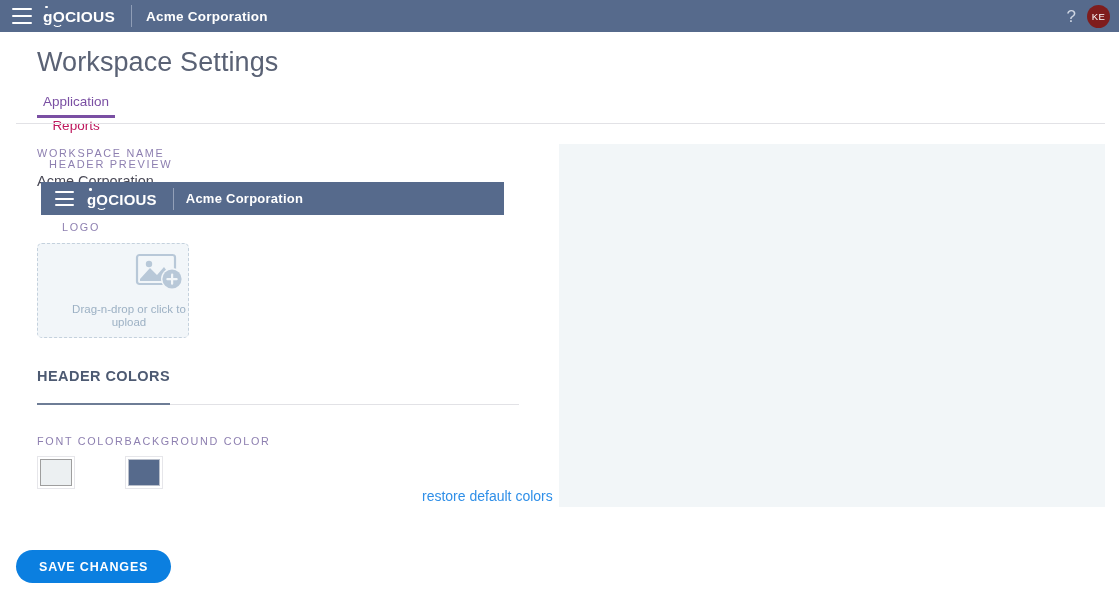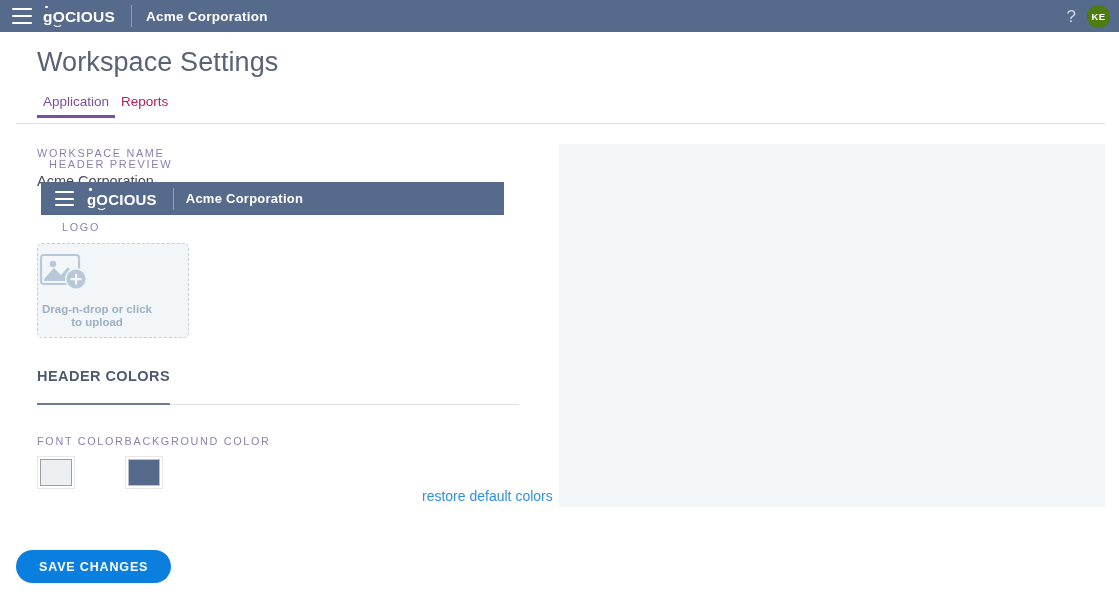--- a/index.html
+++ b/index.html
@@ -102,24 +102,24 @@
     font-size: 17px;
     font-weight: normal;
     margin-right: 11px;
     cursor: pointer;
     line-height: 1;
   }
   .avatar {
     width: 23px;
     height: 23px;
     border-radius: 50%;
-    background: #4d7c0f;
+    background: #7f1d1d;
     color: #ffffff;
     font-size: 9.5px;
-    font-weight: bold;
+    font-weight: normal;
     display: flex;
     align-items: center;
     justify-content: center;
     letter-spacing: 0.3px;
     cursor: pointer;
   }
 
   
   .page-title {
     position: absolute;
@@ -131,21 +131,22 @@
     letter-spacing: 0.1px;
     line-height: 34px;
   }
 
   
   .tabs {
     position: absolute;
     left: 37px;
     top: 94px;
     display: flex;
-    align-items: flex-end;
+    align-items: center;
+    flex-direction: column;
   }
   .tab {
     font-size: 13.5px;
     padding: 0 6px 8px 6px;
     cursor: pointer;
     color: #be185d;
     position: relative;
     line-height: 16px;
   }
   .tab.active {
@@ -196,25 +197,24 @@
   
   .dropzone {
     margin-top: 9px;
     width: 152px;
     height: 95px;
     border: 1px dashed #c4d1dd;
     border-radius: 5px;
     background: #f2f6f9;
     display: flex;
     flex-direction: column;
-    align-items: flex-start;
+    align-items: flex-end;
     justify-content: center;
     cursor: pointer;
     box-sizing: border-box;
-    font-weight: bold;
   }
   .dropzone-icon {
     margin-bottom: 7px;
   }
   .dropzone-text {
     font-size: 11.5px;
     color: #9db1c4;
     text-align: center;
     line-height: 13px;
     max-width: 118px;

